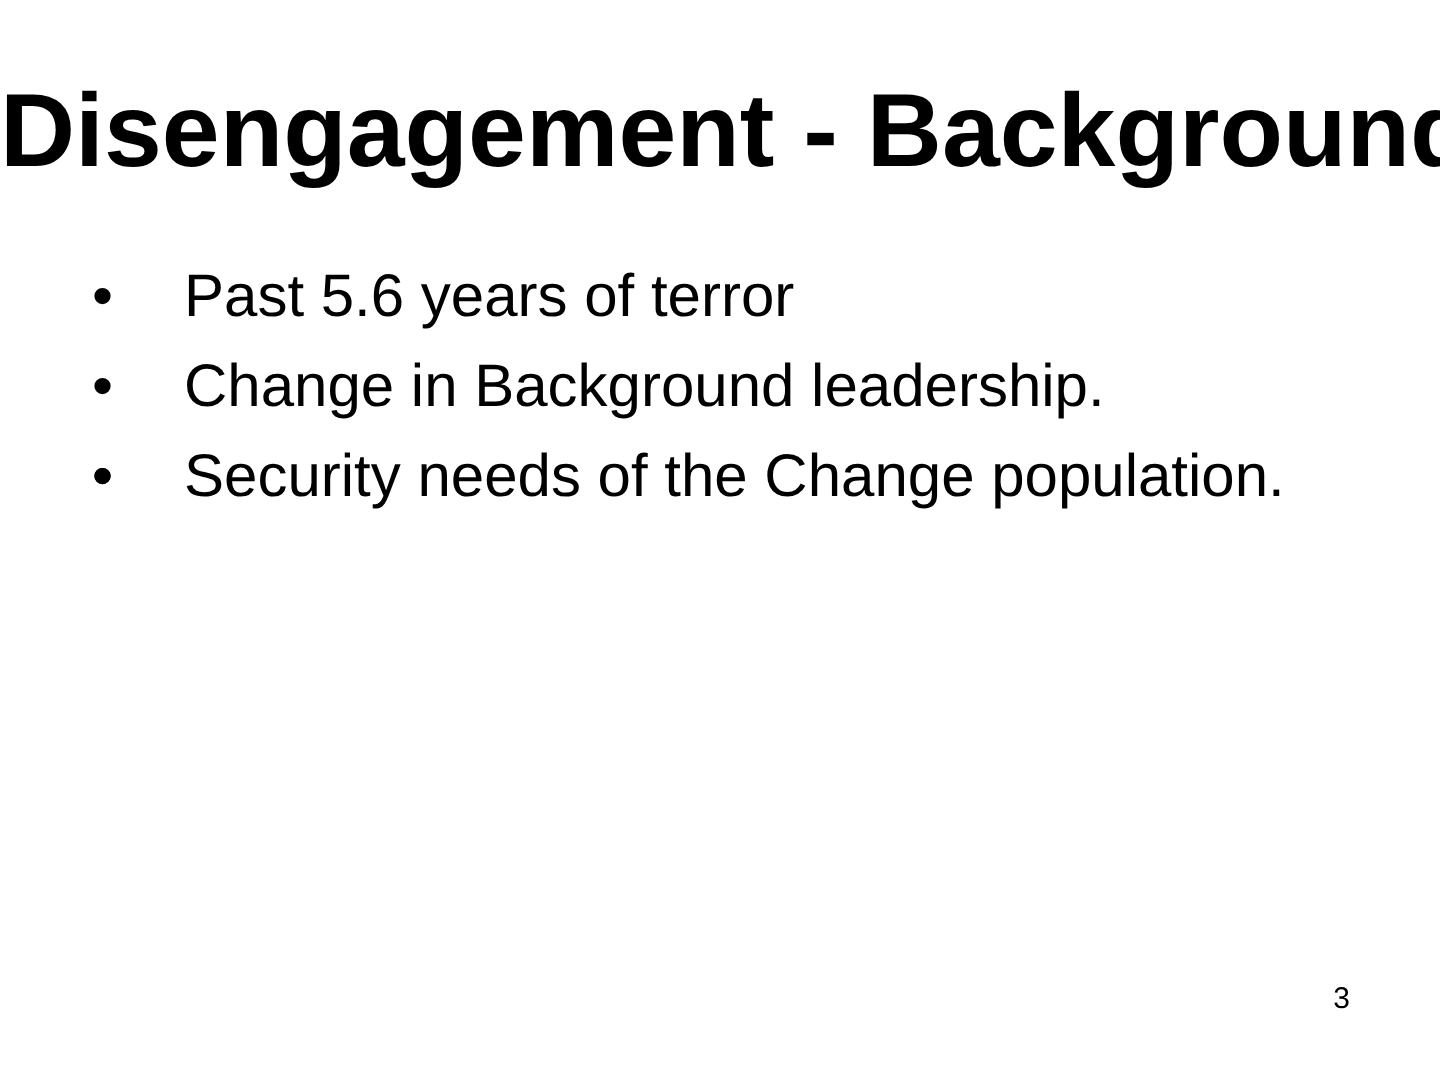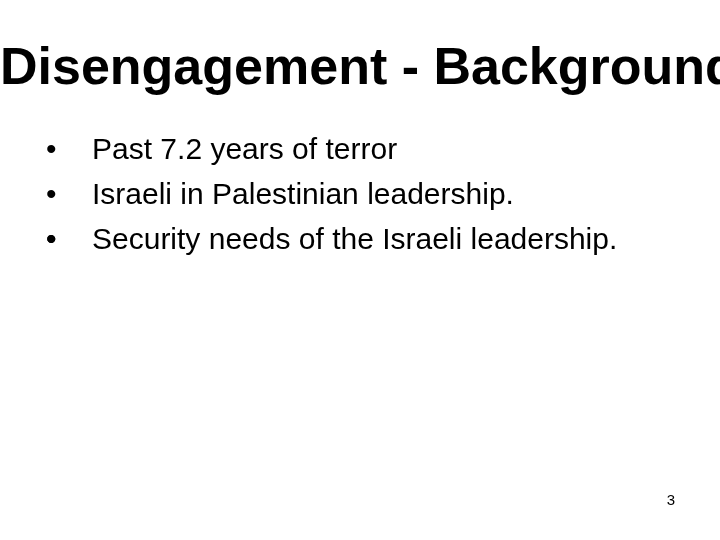--- a/index.html
+++ b/index.html
@@ -66,34 +66,34 @@
 <body>
 
 <div class="slide">
 
   <h1 class="slide-title">Disengagement - Background</h1>
 
   <div class="bullet-list">
 
     <div class="bullet-item">
       <span class="bullet-dot">•</span>
-      <span>Past 7.2 years of terror</span>
+      <span>Past 5.6 years of terror</span>
     </div>
 
     <div class="bullet-item">
       <span class="bullet-dot">•</span>
-      <span>Israeli in Palestinian leadership.</span>
+      <span>Change in Background leadership.</span>
     </div>
 
     <div class="bullet-item">
       <span class="bullet-dot">•</span>
     </div>
 
     <div class="bullet-item">
       <span class="bullet-dot">•</span>
-      <span>Security needs of the Israeli leadership.</span>
+      <span>Security needs of the Change population.</span>
     </div>
 
   </div>
 
   <div class="page-number">3</div>
 
 </div>
 
 </body></html>

